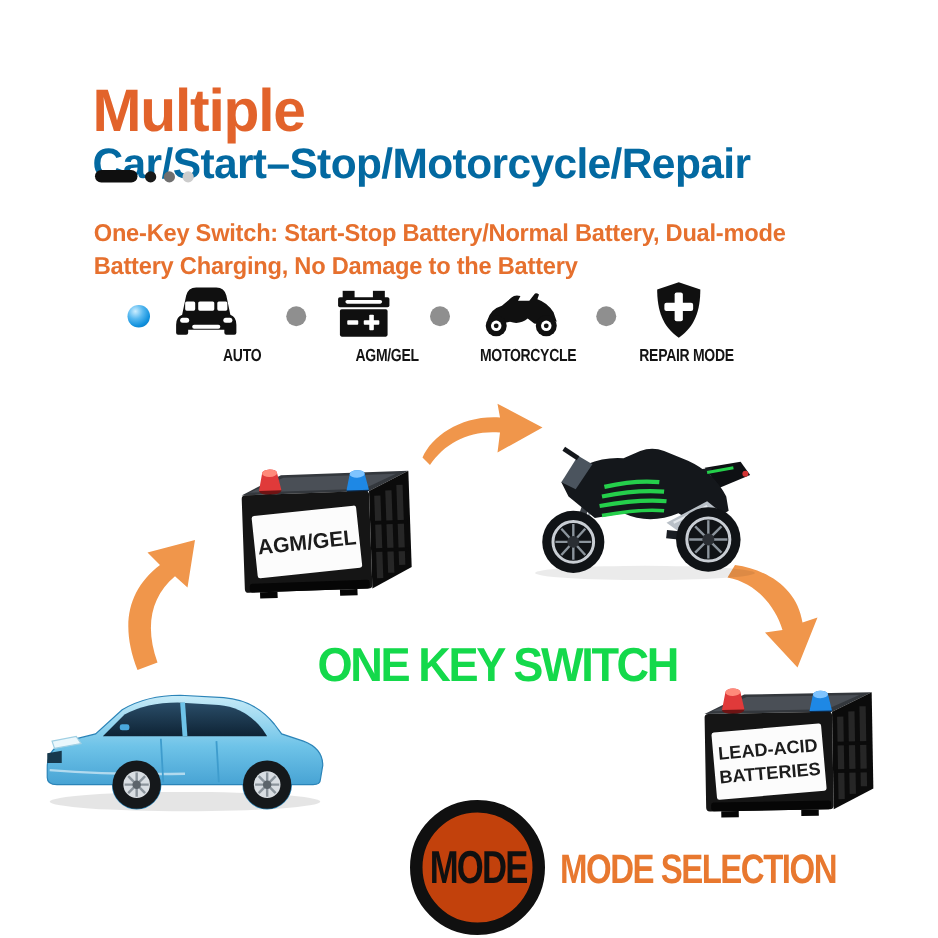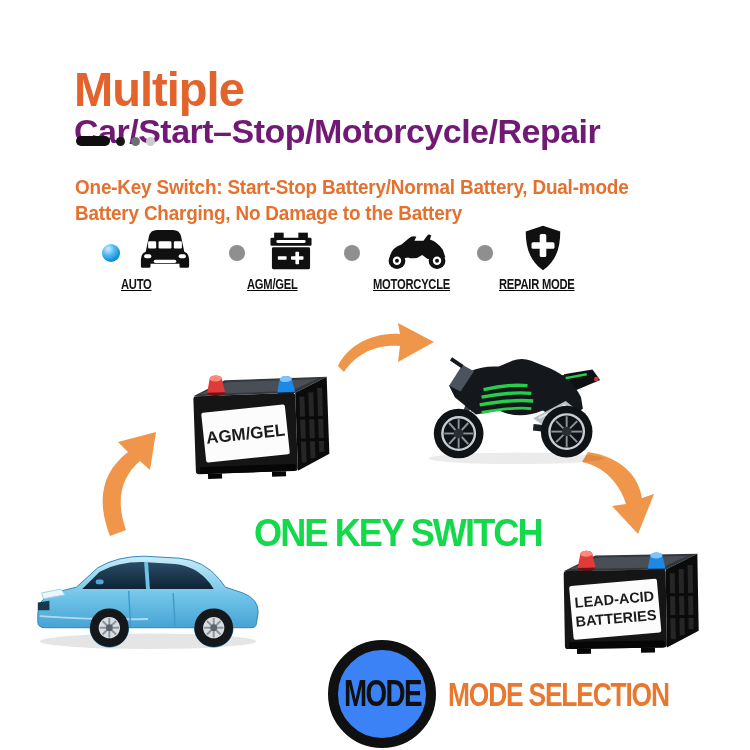--- a/index.html
+++ b/index.html
@@ -3,32 +3,32 @@
 <meta charset="utf-8">
 <style>
   html,body{margin:0;padding:0;background:#fff;}
   .canvas{position:relative;width:750px;height:750px;background:#ffffff;overflow:hidden;
           font-family:"Liberation Sans",sans-serif;margin-top:20px;}
   .abs{position:absolute;}
 
   
   .title{left:74px;top:10px;font-size:48px;font-weight:bold;color:#e2632b;
          letter-spacing:-1px;white-space:nowrap;transform:scaleX(.98);transform-origin:left top;}
-  .subtitle{left:74px;top:64px;font-size:34px;font-weight:bold;color:#701a75;
+  .subtitle{left:74px;top:64px;font-size:34px;font-weight:bold;color:#0369a1;
             letter-spacing:-.5px;white-space:nowrap;}
   .pager{left:76px;top:116px;display:flex;align-items:center;gap:6px;}
   .pill{width:34px;height:10px;border-radius:5px;background:#0f0f0f;}
   .dot{width:9px;height:9px;border-radius:50%;}
   .d1{background:#181818;}.d2{background:#6f6f6f;}.d3{background:#cccccc;}
   .desc{left:75px;top:134px;font-size:19.5px;font-weight:bold;color:#e6702e;
         line-height:26px;letter-spacing:-.2px;white-space:nowrap;
         transform:scaleX(.97);transform-origin:left top;}
 
   
-  .mode-item{position:absolute;top:203px;width:110px;text-align:left;text-decoration:underline;}
+  .mode-item{position:absolute;top:203px;width:110px;text-align:right;}
   .mi-auto{left:110px;}.mi-agm{left:236px;}.mi-moto{left:362px;}.mi-repair{left:488px;}
   .icon-box{height:48px;display:flex;align-items:flex-end;justify-content:center;}
   .mode-label{display:block;margin-top:5px;font-size:14px;font-weight:bold;color:#141414;
               letter-spacing:-.3px;white-space:nowrap;transform:scaleX(.8);transform-origin:center;}
   .blue-dot{left:102px;top:224px;width:18px;height:18px;border-radius:50%;
             background:radial-gradient(circle at 35% 28%, #cdeeff 0%, #58b9f0 35%, #1090dd 68%, #0a6fb4 100%);}
   .sep-dot{width:16px;height:16px;border-radius:50%;background:#8f8f8f;top:225px;}
   .sep1{left:229px;}.sep2{left:344px;}.sep3{left:477px;}
 
   
@@ -37,21 +37,21 @@
   .arrow-car-agm{left:98px;top:410px;width:82px;height:108px;}
   .arrow-agm-moto{left:336px;top:300px;width:112px;height:58px;}
   .arrow-moto-lead{left:580px;top:430px;width:80px;height:90px;}
   .motorcycle{left:420px;top:316px;width:192px;height:130px;}
   .car{left:32px;top:508px;width:232px;height:126px;}
   .one-key{left:254px;top:492px;font-size:38px;font-weight:bold;color:#14d94b;
            letter-spacing:-2px;white-space:nowrap;transform:scaleX(.95);transform-origin:left top;}
 
   
   .mode-circle{left:328px;top:620px;width:88px;height:88px;border:10px solid #101010;
-               border-radius:50%;display:flex;align-items:center;justify-content:center;background:#3b82f6;}
+               border-radius:50%;display:flex;align-items:center;justify-content:center;background:#c2410c;}
   .mode-circle span{font-size:37px;font-weight:bold;color:#101010;letter-spacing:-2px;
                     transform:scaleX(.75);white-space:nowrap;}
   .mode-selection{left:448px;top:656px;font-size:33px;font-weight:bold;color:#e8782f;
                   letter-spacing:-1.5px;white-space:nowrap;transform:scaleX(.8);transform-origin:left top;}
 
   svg text{font-family:"Liberation Sans",sans-serif;}
 </style>
 </head>
 <body>
 

